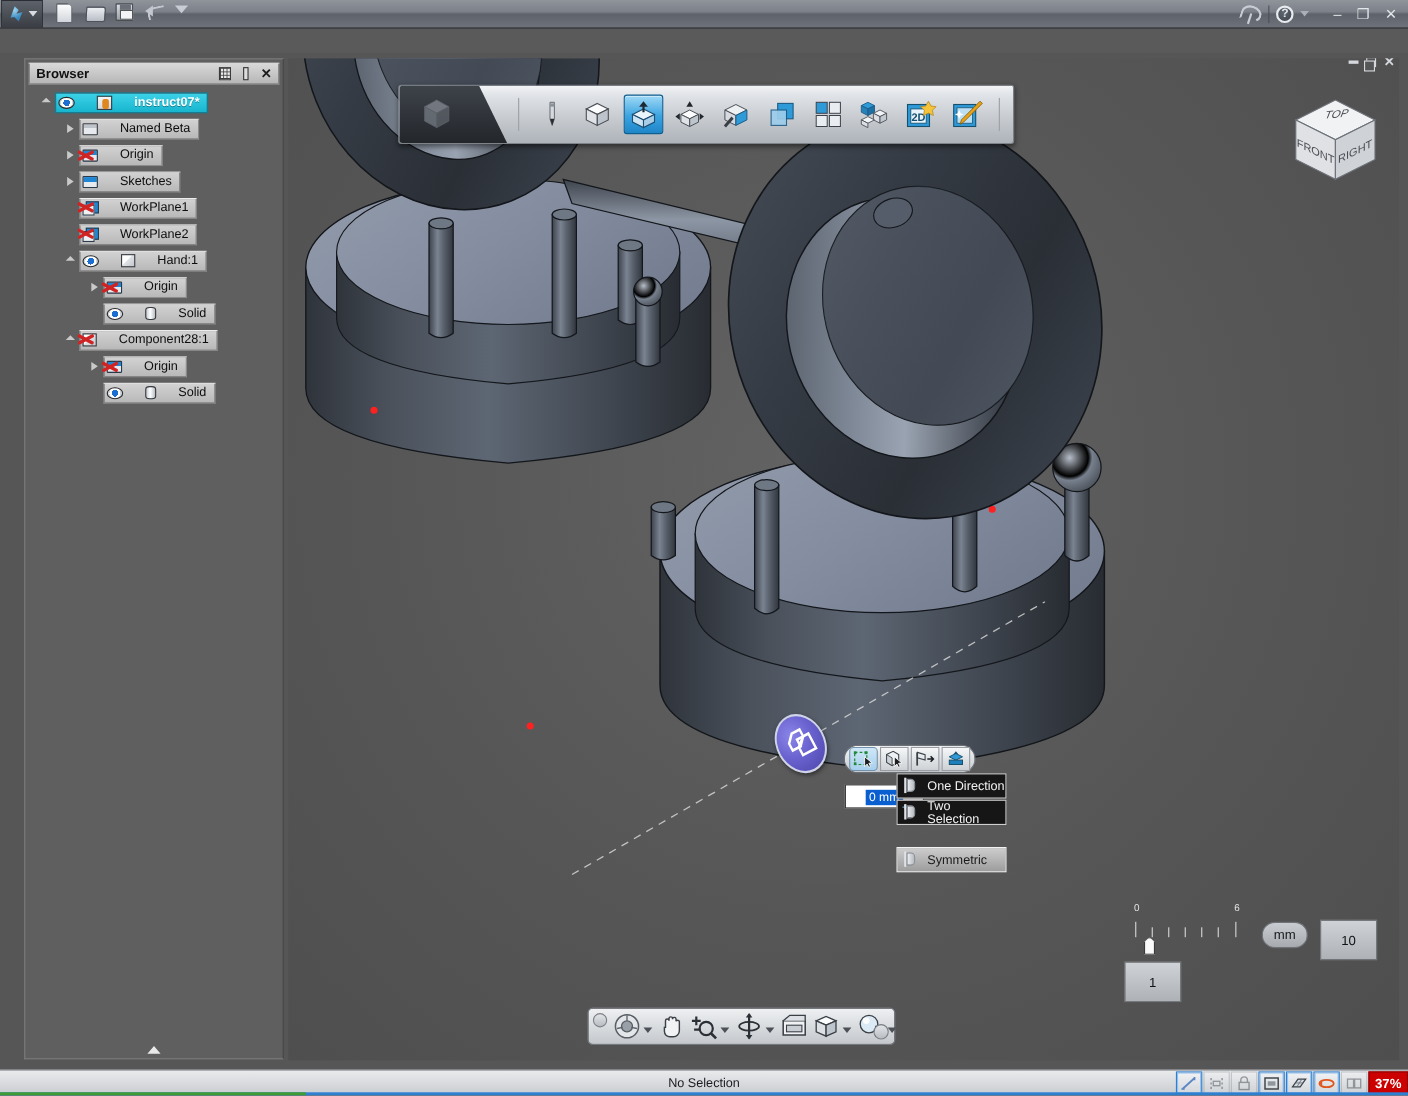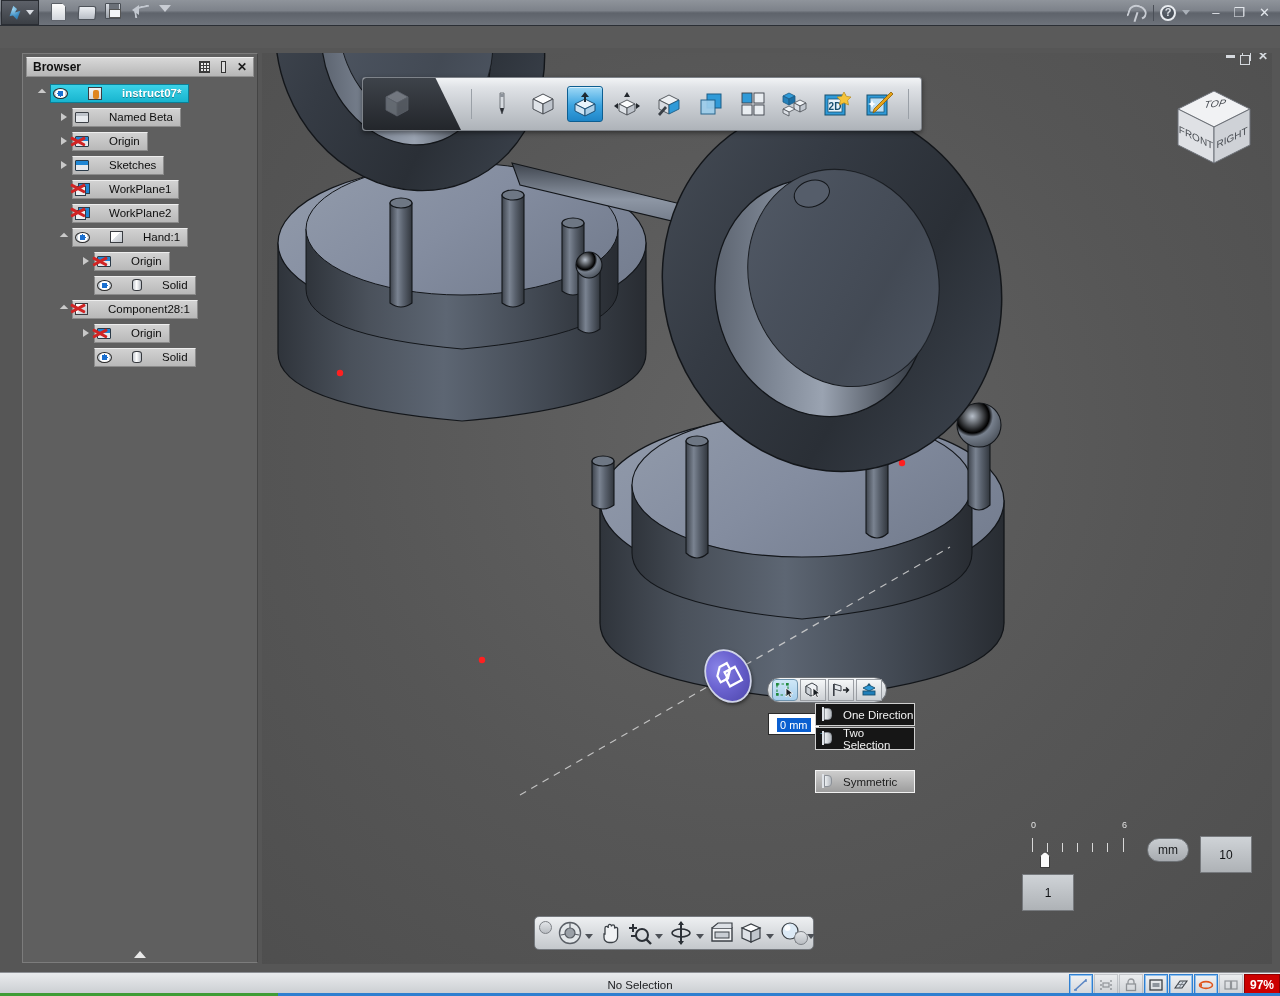--- a/index.html
+++ b/index.html
@@ -275,21 +275,21 @@
   }
   .mini-btn.on{
     background:linear-gradient(to bottom,#cfe7f7,#a7cfec);
     border-color:#6f93ad;border-radius:4px;
   }
   .mini-btn.blue{background:linear-gradient(to bottom,#f5f7f8,#cdd1d5);}
 
   
   .valfield{
     position:absolute;left:506px;top:660px;z-index:36;
-    background:#ffffff;border:1px solid #2a2a2a;padding:1px 8px;
+    background:#ffffff;border:1px solid #2a2a2a;padding:1px 18px;
   }
   .valfield span{
     display:inline-block;background:#0a5fd0;color:#ffffff;font-size:11px;padding:0 3px;line-height:14px;
   }
 
   
   .ctxmenu{
     position:absolute;left:553px;top:650px;width:100px;z-index:38;
     font-size:11.5px;
   }
@@ -984,19 +984,19 @@
           <ellipse cx="8" cy="7" rx="6.5" ry="3.4" fill="none" stroke="#e0561d" stroke-width="1.6"></ellipse>
           <path d="M1.5 7 L4 5 L4 9 Z" fill="#e0561d"></path>
         </svg>
       </div>
       <div class="sbtn dim">
         <svg width="16" height="14" viewBox="0 0 16 14">
           <rect x="2" y="3" width="5.5" height="8" fill="none" stroke="#3b4046" stroke-width="1.2"></rect>
           <rect x="8.5" y="3" width="5.5" height="8" fill="none" stroke="#3b4046" stroke-width="1.2"></rect>
         </svg>
       </div>
-      <div class="pct">97%</div>
+      <div class="pct">37%</div>
     </div>
     <div class="blue-line"></div>
     <div class="green-line"></div>
   </div>
 
 </div>
 
 </body></html>

